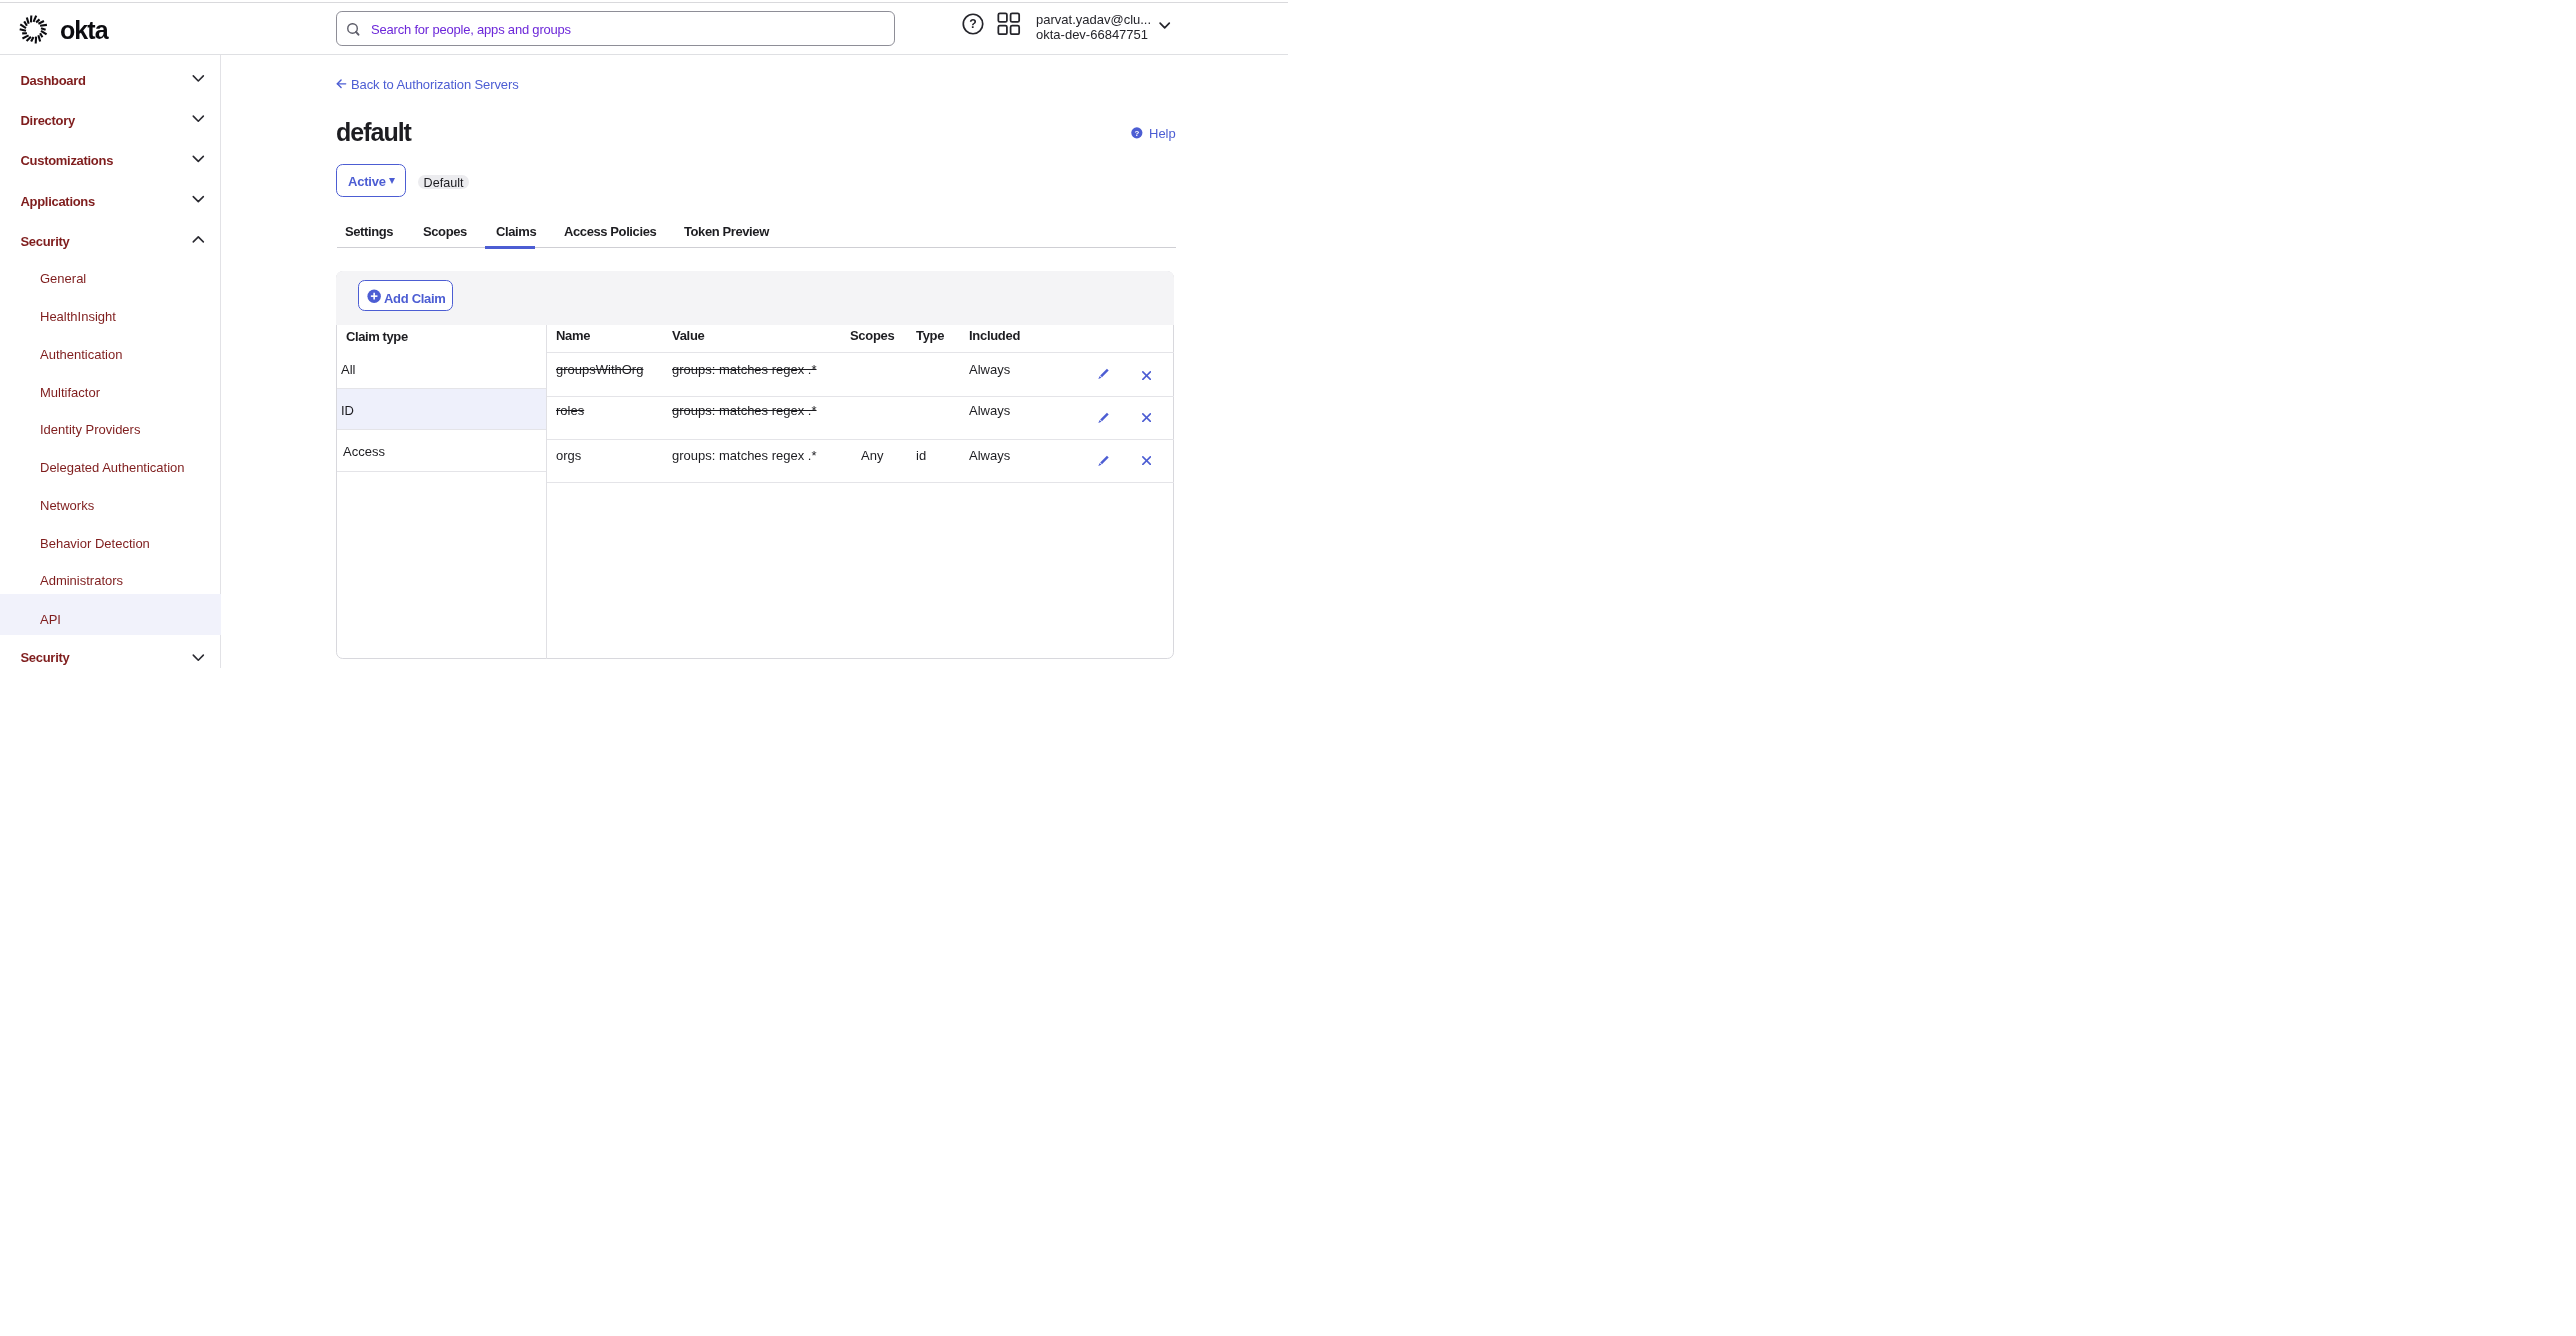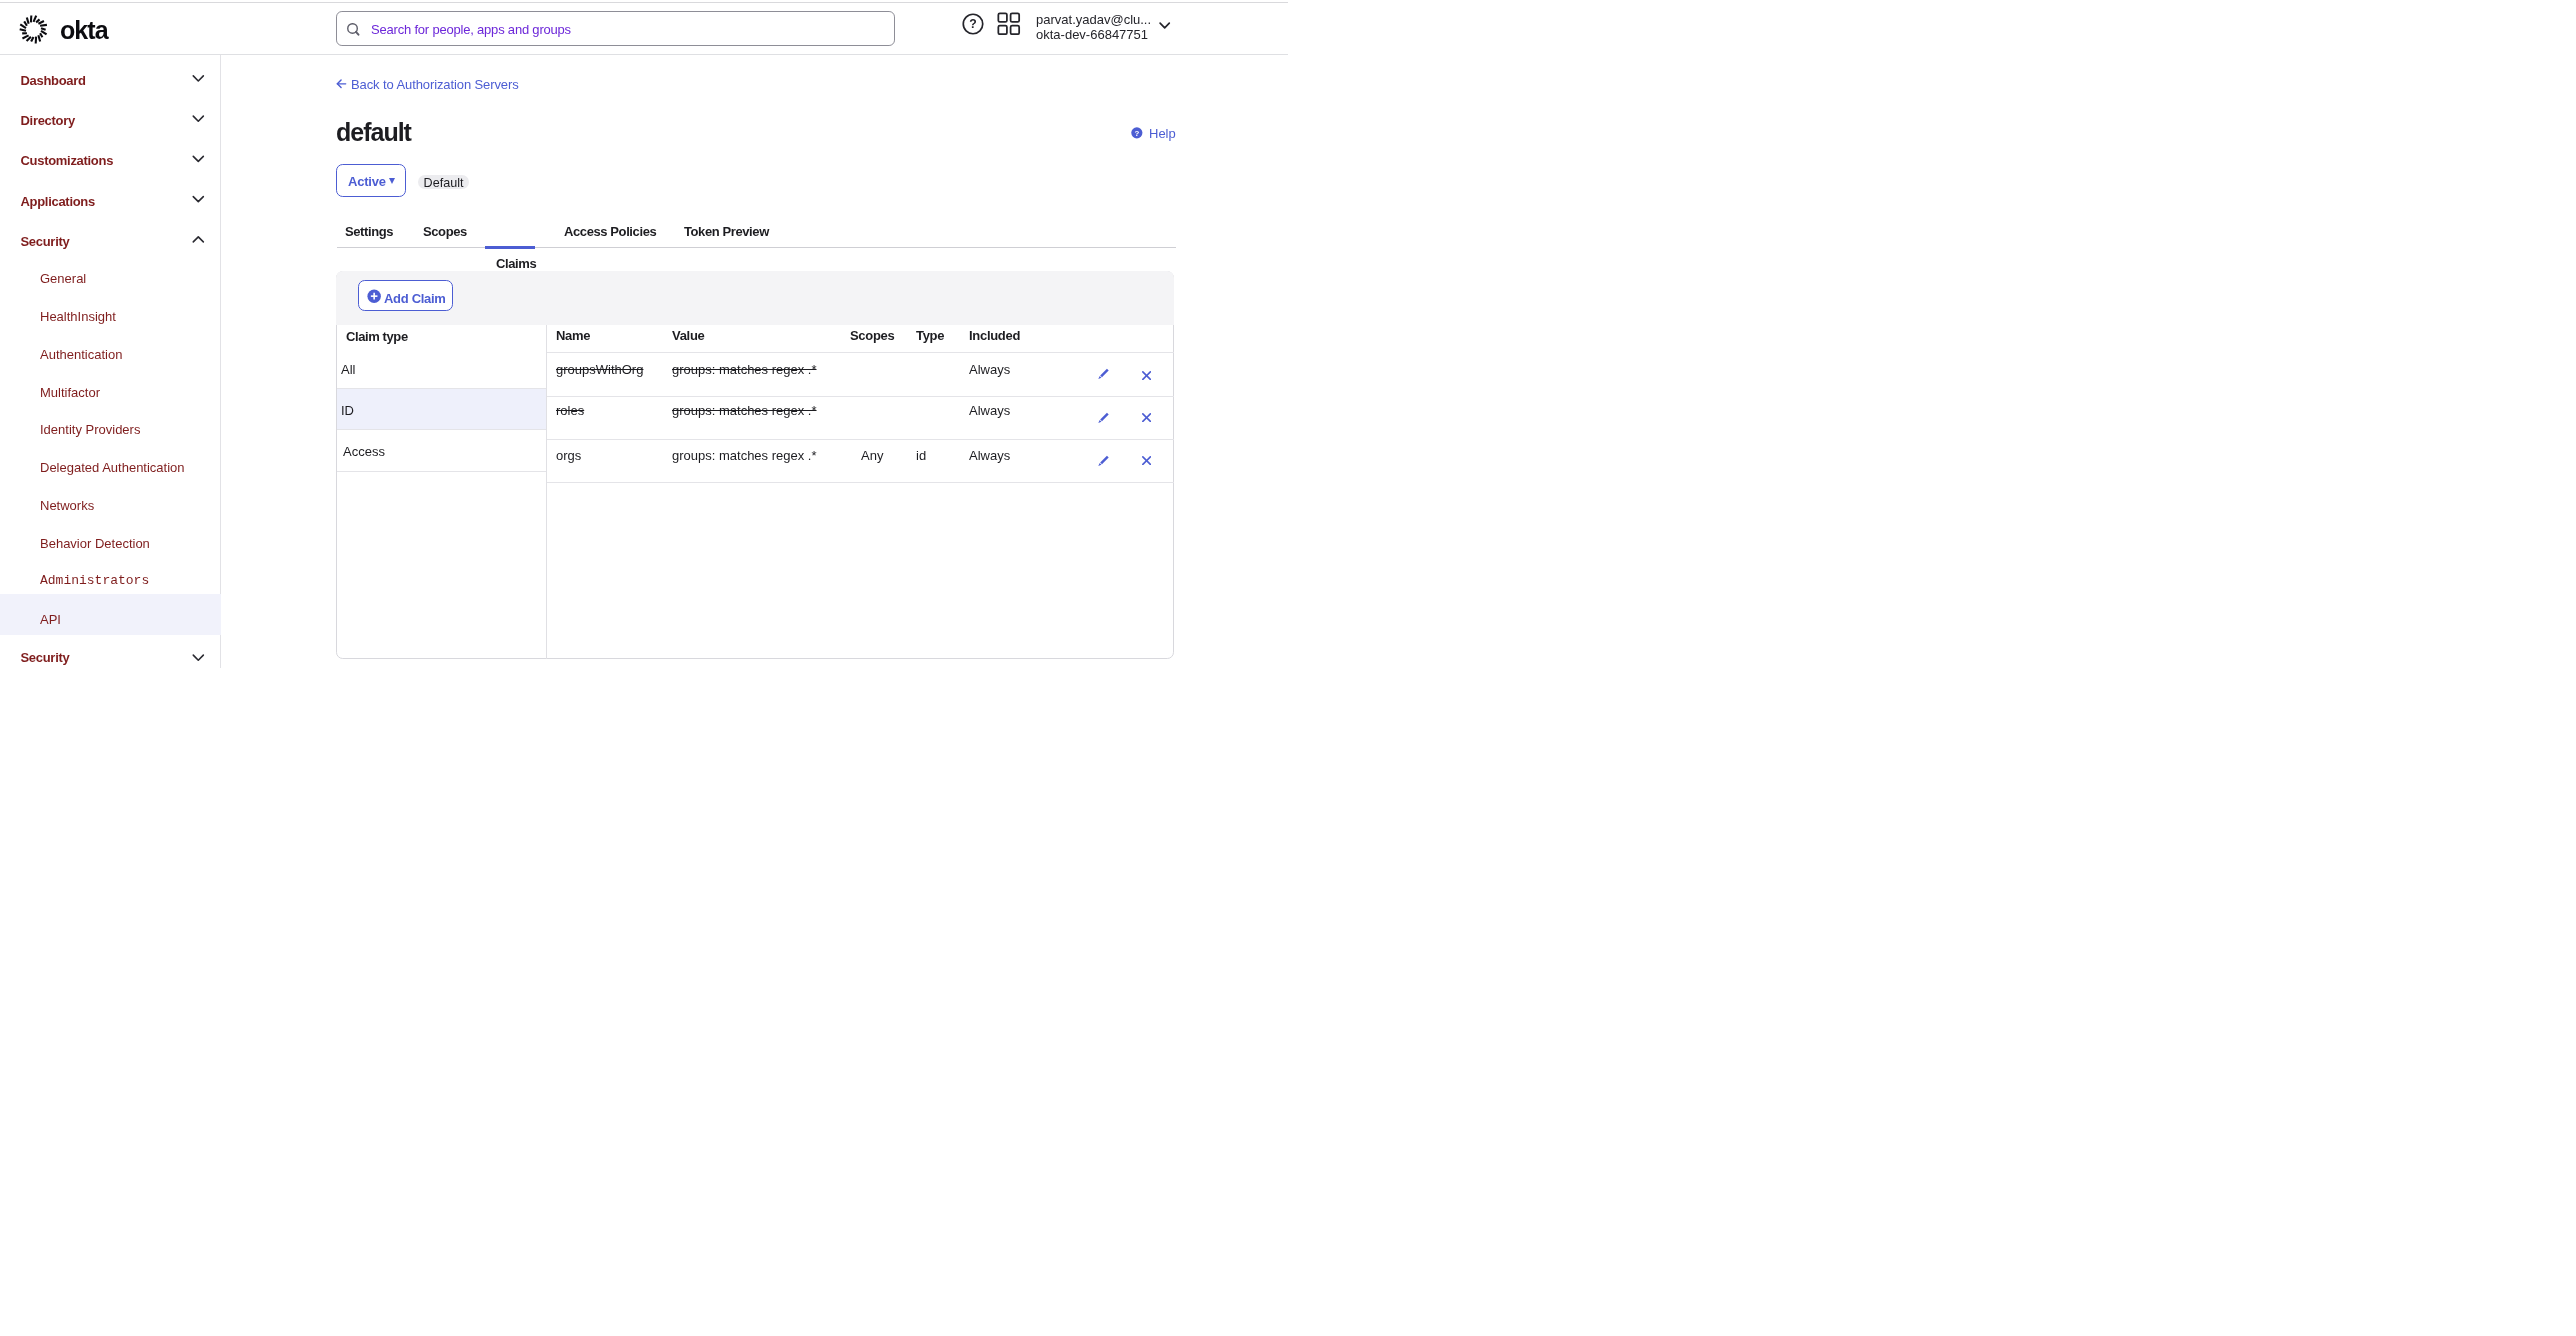--- a/index.html
+++ b/index.html
@@ -71,21 +71,21 @@
   <div class="abs b" style="left:20.5px;top:139px;letter-spacing:-0.3px;">Applications</div>
   <div class="abs b" style="left:20.5px;top:179px;letter-spacing:-0.3px;">Security</div>
   <div class="abs" style="left:40px;top:216px;">General</div>
   <div class="abs" style="left:40px;top:254px;">HealthInsight</div>
   <div class="abs" style="left:40px;top:292px;">Authentication</div>
   <div class="abs" style="left:40px;top:330px;">Multifactor</div>
   <div class="abs" style="left:40px;top:367px;">Identity Providers</div>
   <div class="abs" style="left:40px;top:405px;">Delegated Authentication</div>
   <div class="abs" style="left:40px;top:443px;">Networks</div>
   <div class="abs" style="left:40px;top:481px;">Behavior Detection</div>
-  <div class="abs" style="left:40px;top:518px;font-family:Liberation Mono, monospace;">Administrators</div>
+  <div class="abs" style="left:40px;top:518px;">Administrators</div>
   <div class="abs" style="left:40px;top:557px;">API</div>
   <div class="abs b" style="left:20.5px;top:595px;letter-spacing:-0.3px;">Security</div>
 </div>
 
 <svg class="abs" style="left:192px;top:73px;" width="12.6" height="596" viewBox="0 0 15 711" fill="none" stroke="#2a2a31" stroke-width="1.9" stroke-linecap="round" stroke-linejoin="round">
   <polyline points="1.5,3.5 7.5,9.5 13.5,3.5"></polyline>
   <polyline points="1.5,51.5 7.5,57.5 13.5,51.5"></polyline>
   <polyline points="1.5,99.5 7.5,105.5 13.5,99.5"></polyline>
   <polyline points="1.5,147.5 7.5,153.5 13.5,147.5"></polyline>
   <polyline points="1.5,201.5 7.5,195.5 13.5,201.5"></polyline>
@@ -108,21 +108,21 @@
 
   <div class="abs b" style="left:115px;top:63px;font-size:25px;letter-spacing:-1px;color:#1d1d21;">default</div>
 
   <div class="abs" style="left:115px;top:109px;width:70px;height:33px;border:1px solid #4c5dd3;border-radius:6.7px;"></div>
   <div class="abs b blue" style="left:127px;top:119px;font-size:13px;letter-spacing:-0.2px;">Active</div>
   <div class="abs" style="left:168px;top:123px;width:0;height:0;border-left:3.3px solid transparent;border-right:3.3px solid transparent;border-top:6.5px solid #4c5dd3;"></div>
   <div class="abs" style="left:197px;top:120px;width:51px;height:14px;background:#ececef;border-radius:6.9px;font-size:12.6px;color:#1d1d21;text-align:center;line-height:17px;">Default</div>
 
   <div class="abs b" style="left:124px;top:169px;font-size:13px;letter-spacing:-0.4px;">Settings</div>
   <div class="abs b" style="left:202px;top:169px;font-size:13px;letter-spacing:-0.4px;">Scopes</div>
-  <div class="abs b" style="left:275px;top:169px;font-size:13px;letter-spacing:-0.4px;margin-top:32px;">Claims</div>
+  <div class="abs b" style="left:275px;top:169px;font-size:13px;letter-spacing:-0.4px;">Claims</div>
   <div class="abs b" style="left:343px;top:169px;font-size:13px;letter-spacing:-0.4px;">Access Policies</div>
   <div class="abs b" style="left:463px;top:169px;font-size:13px;letter-spacing:-0.4px;">Token Preview</div>
   <div class="abs" style="left:116px;top:192px;width:839px;height:0.8px;background:#cfcfd4;"></div>
   <div class="abs" style="left:264px;top:191px;width:50px;height:2.8px;background:#4c5dd3;"></div>
 
   <div class="abs" style="left:115px;top:216px;width:838px;height:388px;border:0.8px solid #d8d8dd;border-radius:6.7px;background:#fff;"></div>
   <div class="abs" style="left:115px;top:216px;width:838px;height:54px;background:#f4f4f6;border-radius:6.7px 6.7px 0 0;"></div>
 
   <div class="abs" style="left:137px;top:225px;width:95px;height:31px;background:#fff;border:1px solid #4c5dd3;border-radius:6.7px;"></div>
   <svg class="abs" style="left:146px;top:234px;" width="14.3" height="14.3" viewBox="0 0 17 17">

